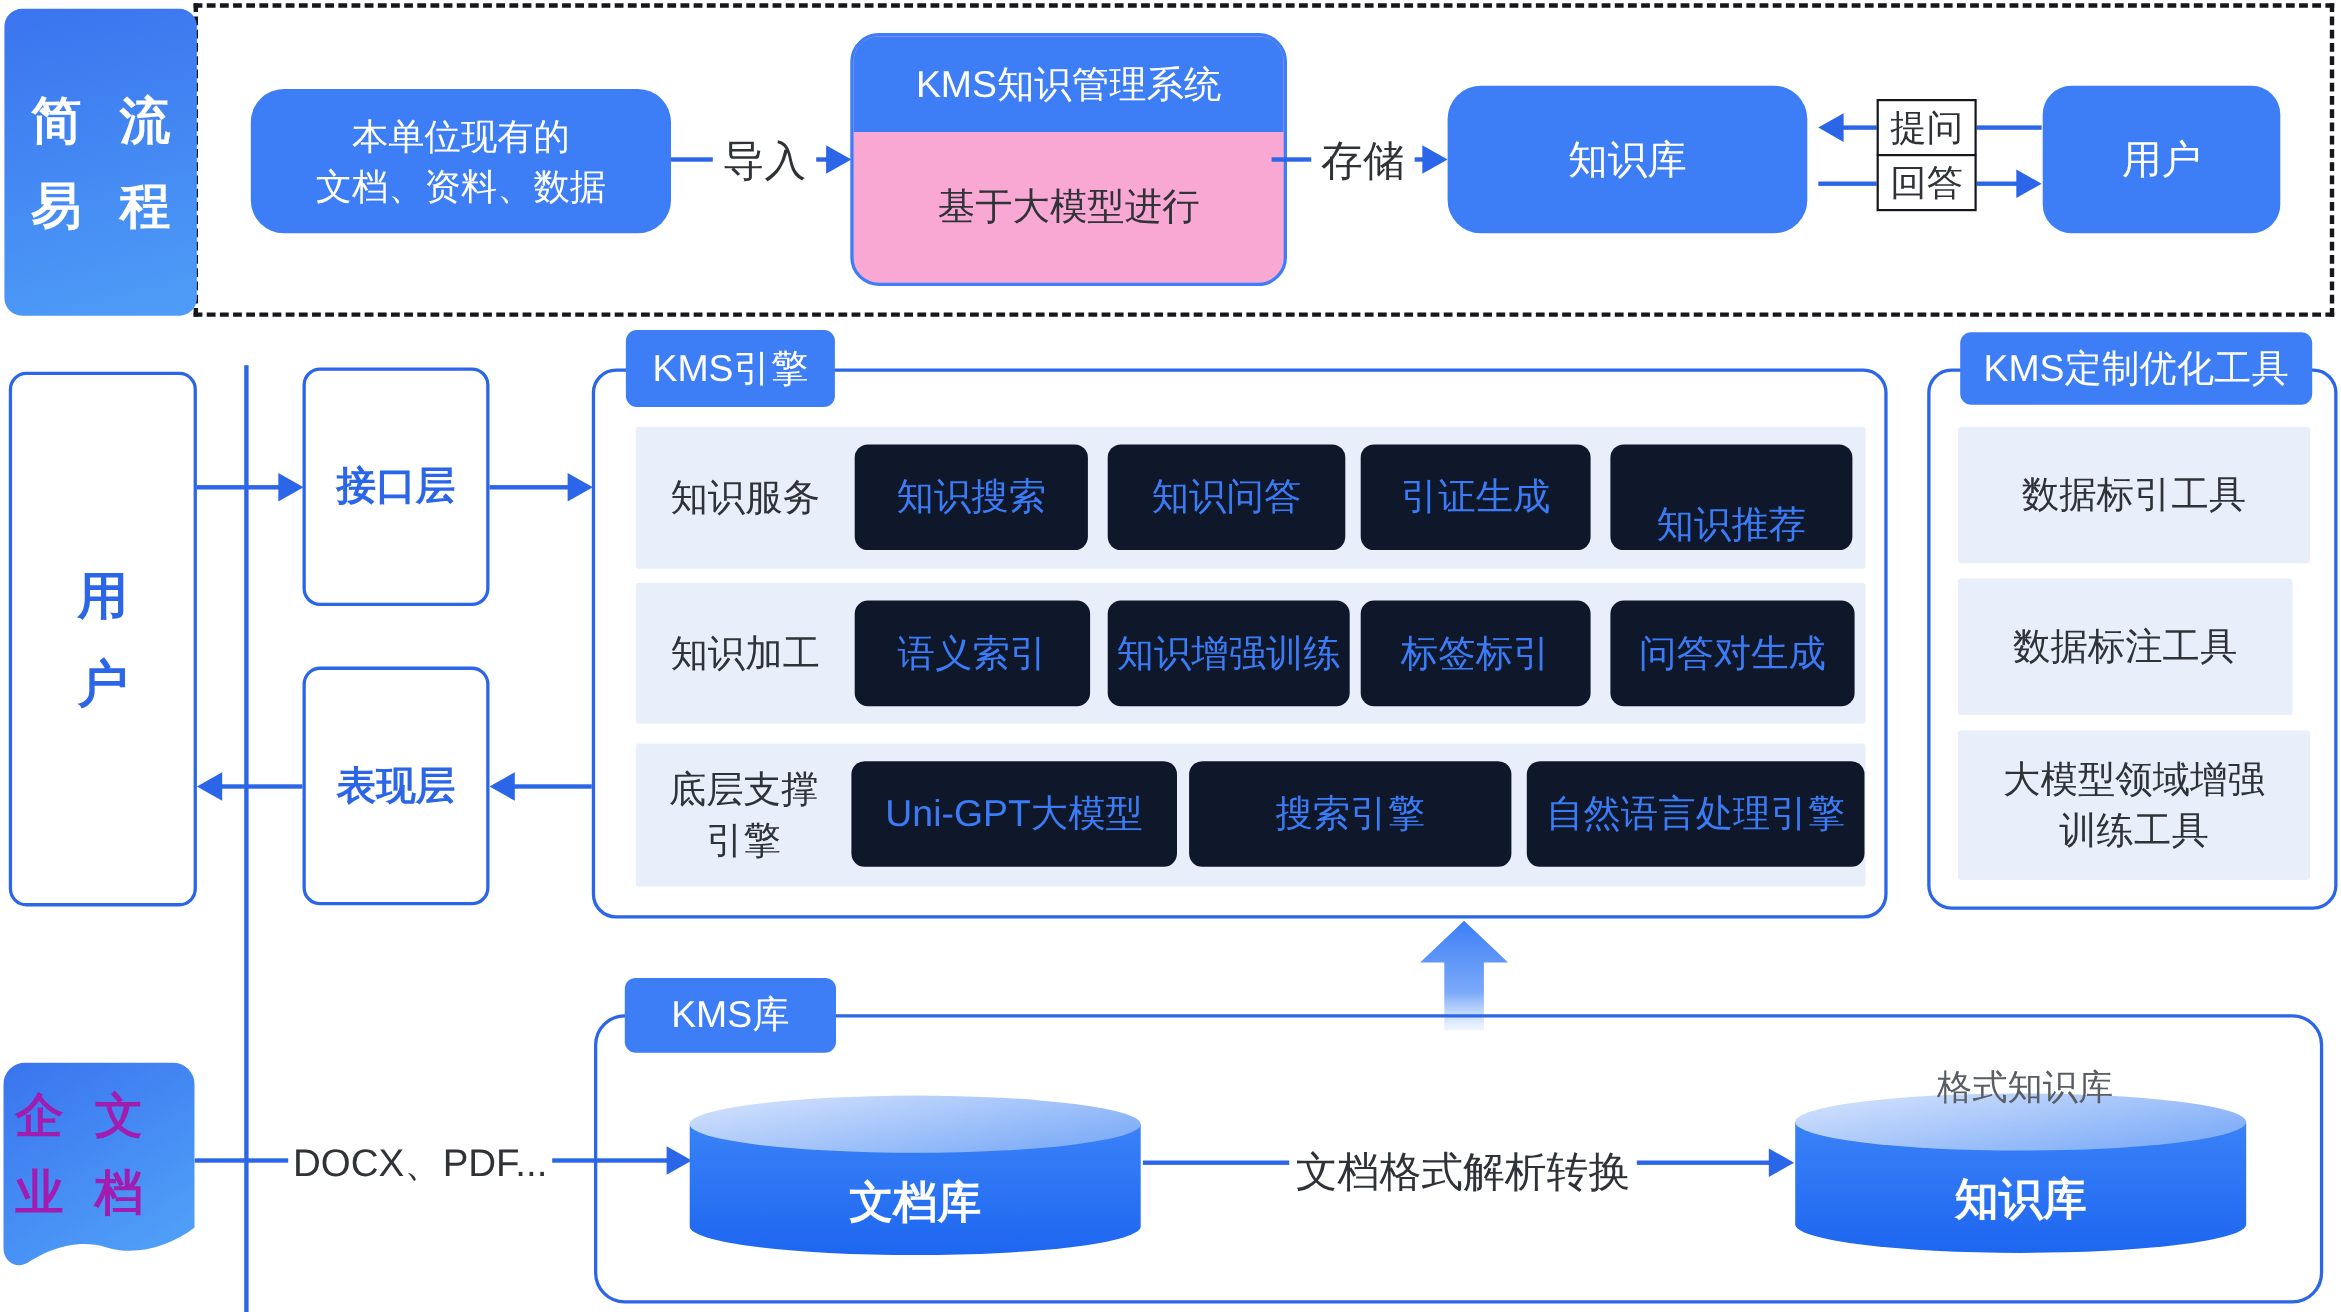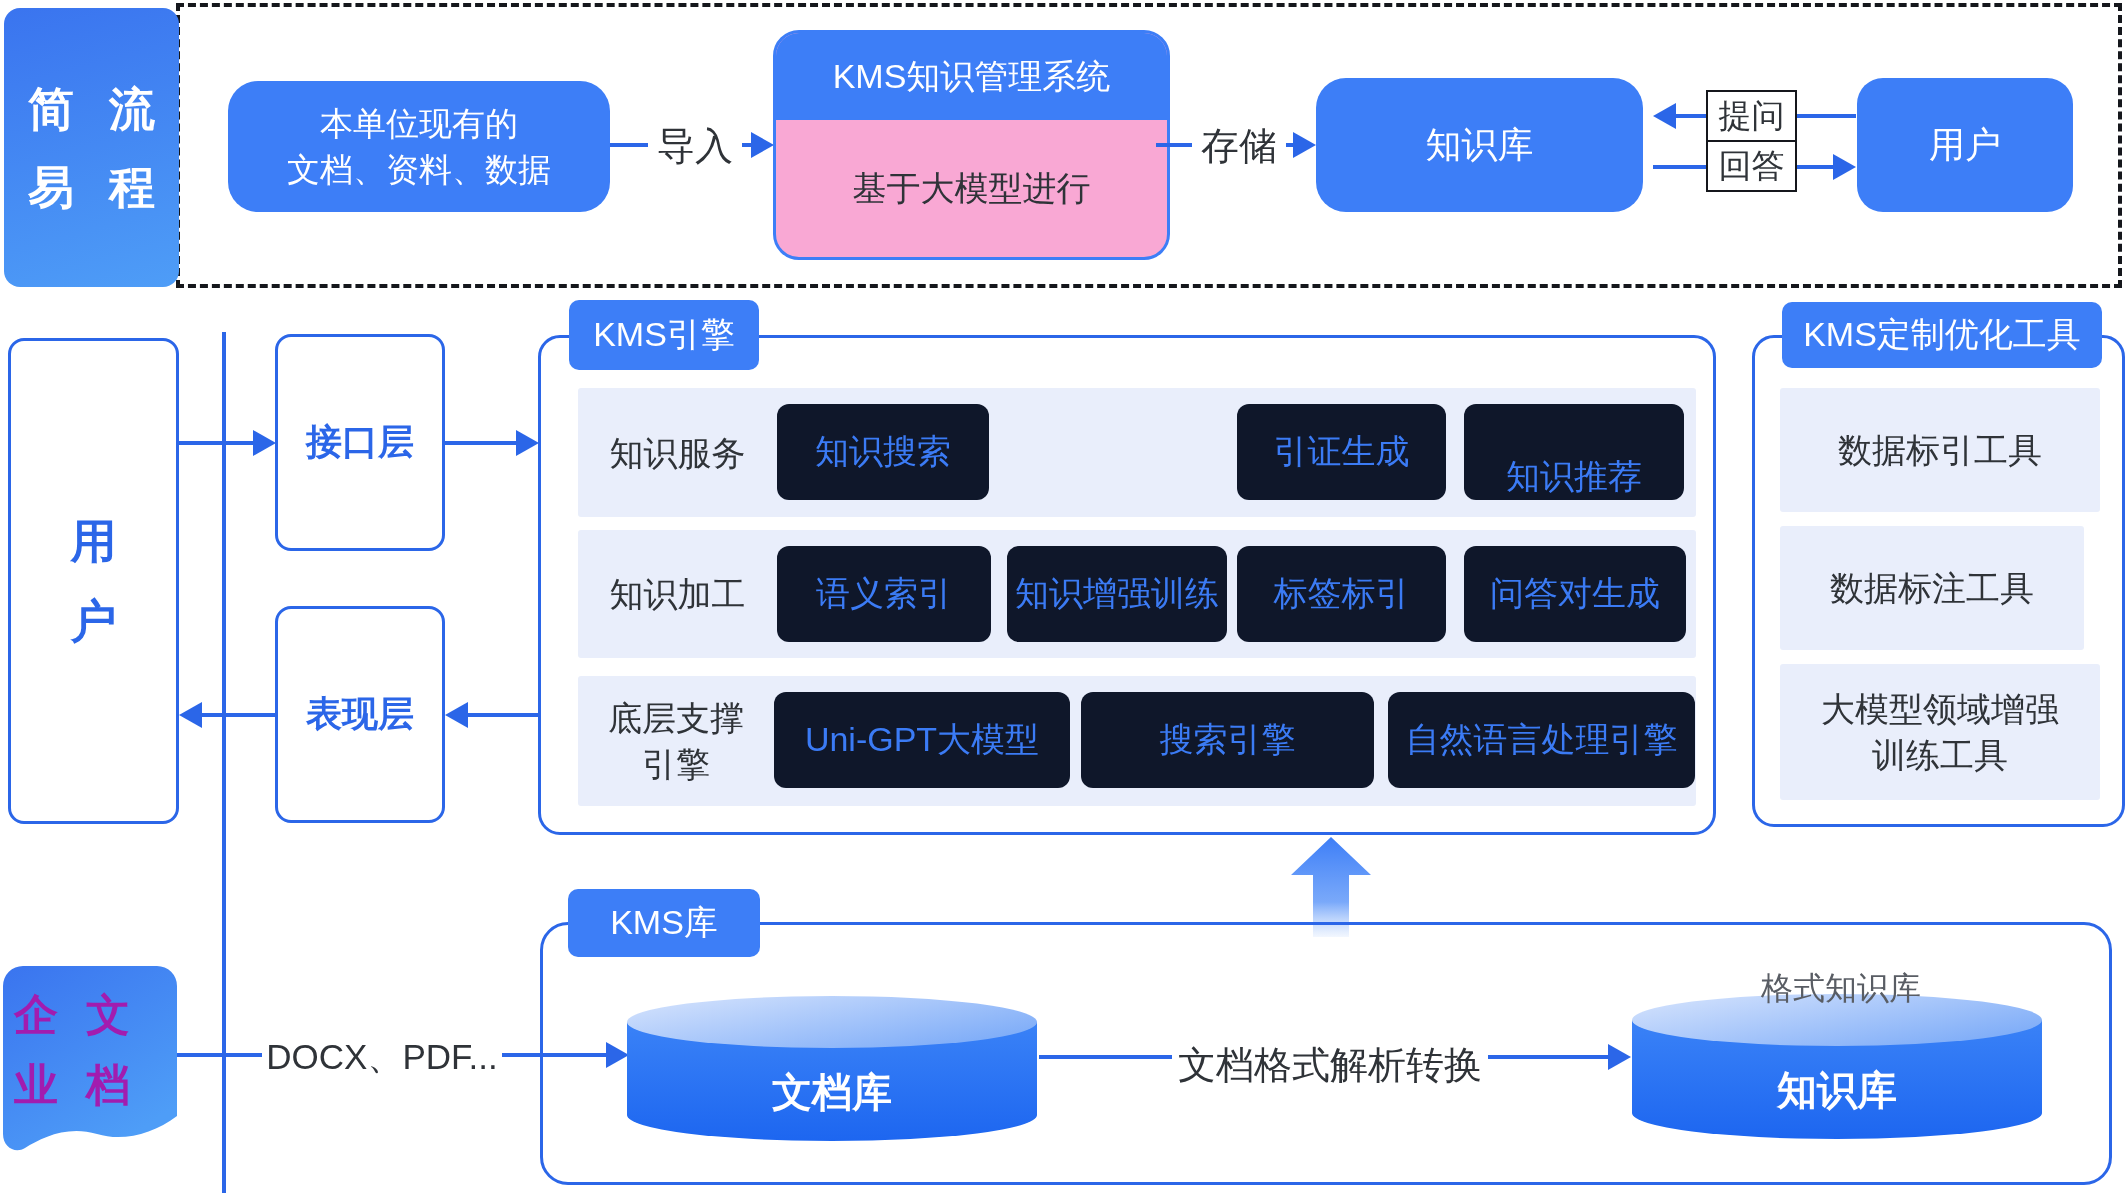--- a/index.html
+++ b/index.html
@@ -132,20 +132,23 @@
     <span>知识加工</span>
   </div>
   <div class="abs flexc rowlabel" style="left:578px;top:676px;width:196px;height:130px;">
     <span>底层支撑</span>
     <span>引擎</span>
   </div>
 
   <div class="abs chip flexc" style="left:777px;top:404px;width:212px;height:96px;">
     <span>知识搜索</span>
     </div>
+  <div class="abs chip flexc" style="left:1007px;top:404px;width:216px;height:96px;">
+    <span>知识问答</span>
+    </div>
   <div class="abs chip flexc" style="left:1237px;top:404px;width:209px;height:96px;">
     <span>引证生成</span>
     </div>
   <div class="abs chip flexc" style="left:1464px;top:404px;width:220px;height:96px;justify-content:flex-end;">
     <span>知识推荐</span>
     </div>
 
   <div class="abs chip flexc" style="left:777px;top:546px;width:214px;height:96px;">
     <span>语义索引</span>
     </div>

